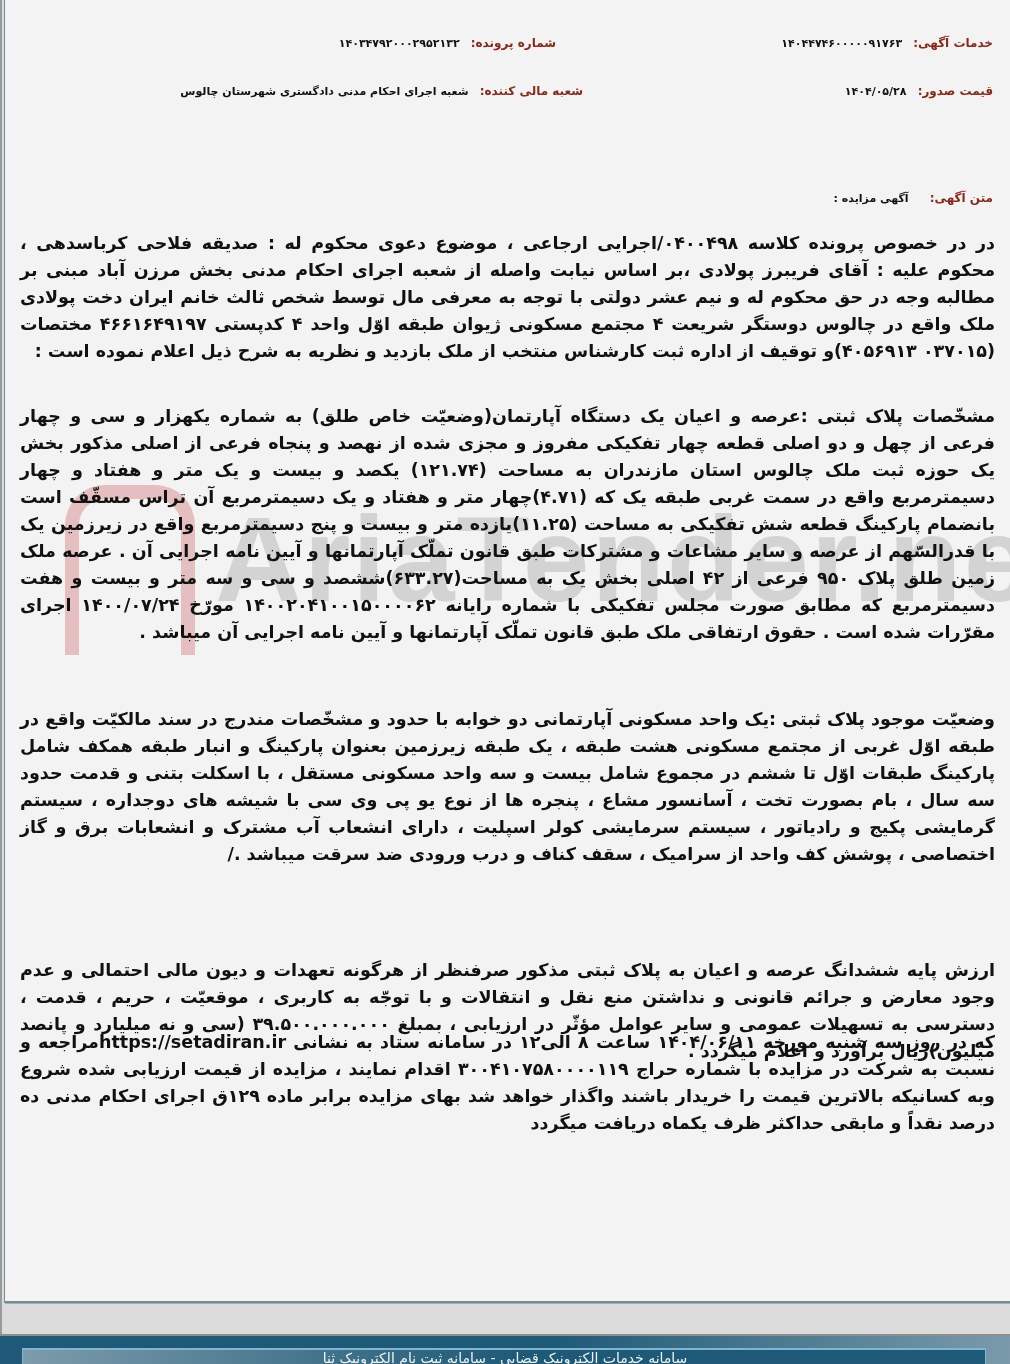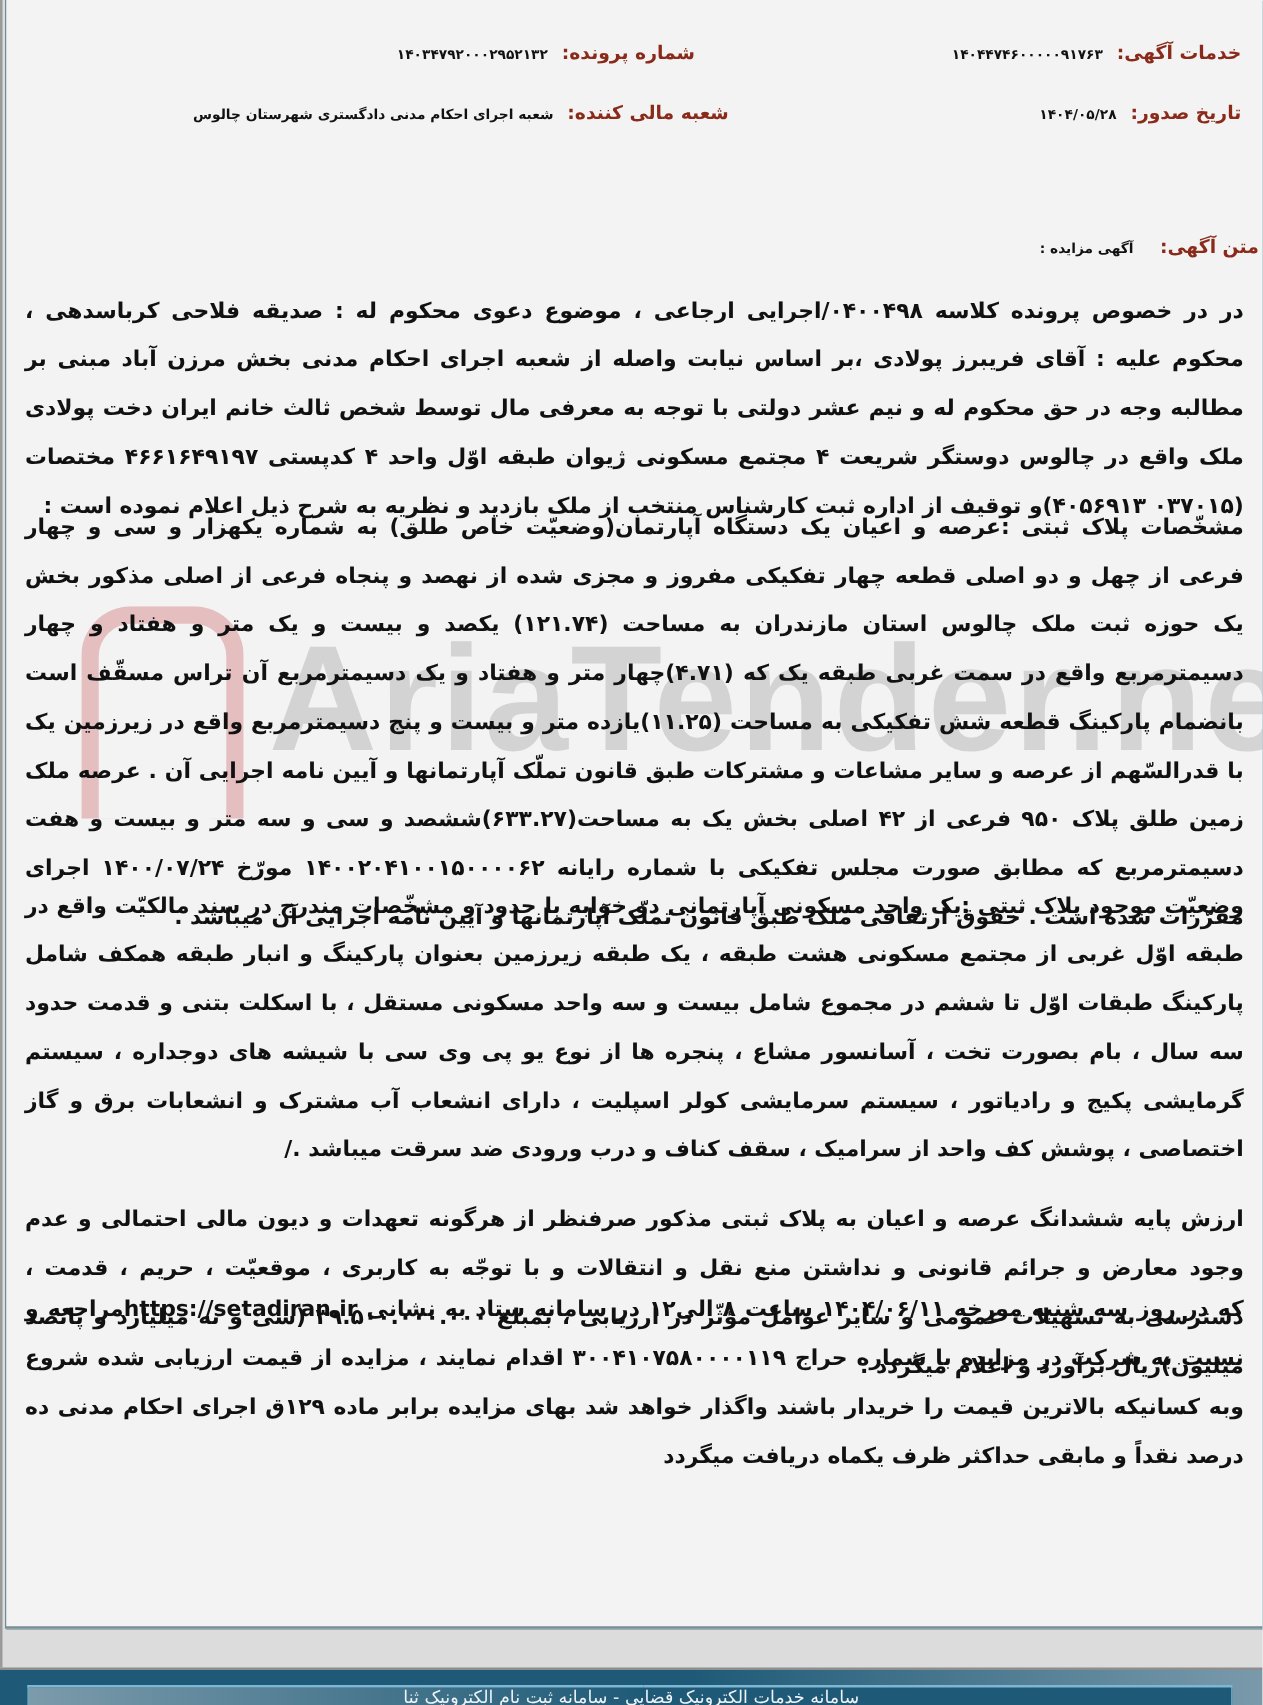--- a/index.html
+++ b/index.html
@@ -17,27 +17,27 @@
       position: absolute; left: 4px; top: 0; width: 1006px; height: 1303px;
       background: #f3f3f3;
       border-left: 1px solid #6f8f98;
       border-bottom: 2px solid #7d8c90;
       box-shadow: 1px 1px 0 #8fb4bd;
       box-sizing: border-box;
     }
     .content { position: absolute; left: 0; top: 0; width: 1006px; height: 1300px; direction: rtl; }
 
     .meta-row { position: absolute; white-space: nowrap; direction: rtl; }
-    .meta-label { color: #8a2a1a; font-size: 15px; font-weight: bold; }
+    .meta-label { color: #8a2a1a; font-size: 12px; font-weight: bold; }
     .meta-value { color: #111; font-size: 11px; font-weight: bold; margin-right: 6px; }
 
     .body-text {
       position: absolute; right: 16px; width: 975px;
       color: #111; font-size: 17.5px; font-weight: bold;
-      line-height: 39px; text-align: justify; text-align-last: right;
+      line-height: 27px; text-align: justify; text-align-last: right;
       direction: rtl;
     }
     .body-text p { margin: 0; }
 
     .watermark {
       position: absolute; left: 40px; top: 470px; width: 620px; height: 230px;
       pointer-events: none; opacity: 0.5;
     }
     .wm-shield {
       position: absolute; left: 20px; top: 15px; width: 130px; height: 170px;
@@ -82,31 +82,31 @@
       <span class="meta-label">خدمات آگهی:</span>
       <span class="meta-value">۱۴۰۴۴۷۴۶۰۰۰۰۰۹۱۷۶۳</span>
     </div>
 
     <div class="meta-row" style="right:455px; top:32px;">
       <span class="meta-label">شماره پرونده:</span>
       <span class="meta-value">۱۴۰۳۴۷۹۲۰۰۰۲۹۵۲۱۳۲</span>
     </div>
 
     <div class="meta-row" style="right:18px; top:80px;">
-      <span class="meta-label">تاریخ صدور:</span>
+      <span class="meta-label">قیمت صدور:</span>
       <span class="meta-value">۱۴۰۴/۰۵/۲۸</span>
     </div>
 
     <div class="meta-row" style="right:428px; top:80px;">
       <span class="meta-label">شعبه مالی کننده:</span>
       <span class="meta-value">شعبه اجرای احکام مدنی دادگستری شهرستان چالوس</span>
     </div>
 
 
-    <div class="meta-row" style="right:4px; top:187px;">
+    <div class="meta-row" style="right:18px; top:187px;">
       <span class="meta-label">متن آگهی:</span>
       <span class="meta-value" style="margin-right:16px;">آگهی مزایده :</span>
     </div>
 
     <div class="watermark">
       <div class="wm-shield"></div>
       <div class="wm-text">AriaTender.net</div>
     </div>
 
     <div class="body-text" style="top:230px;">

